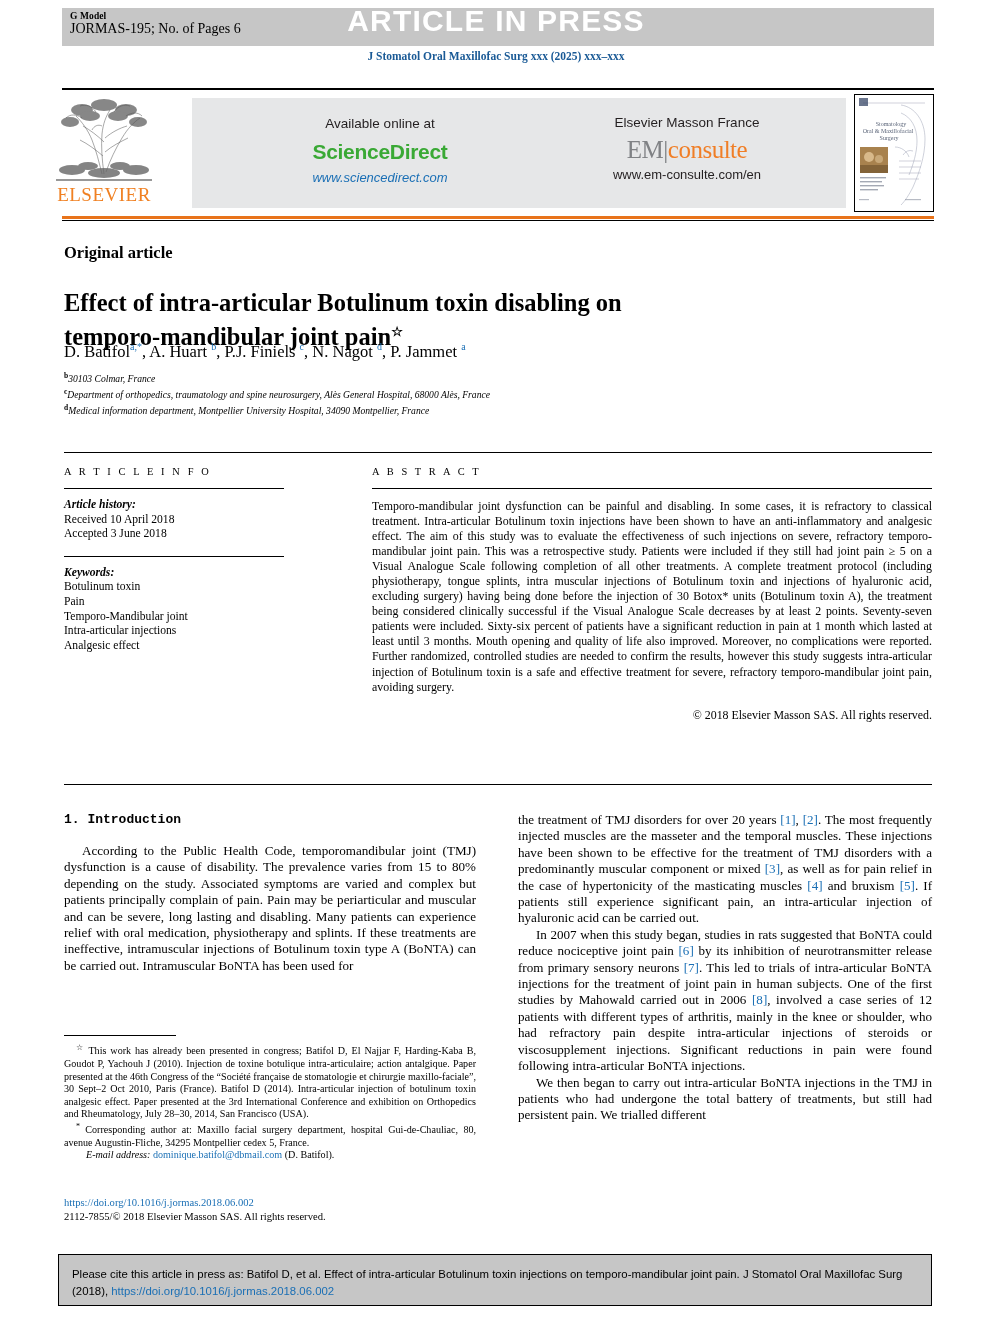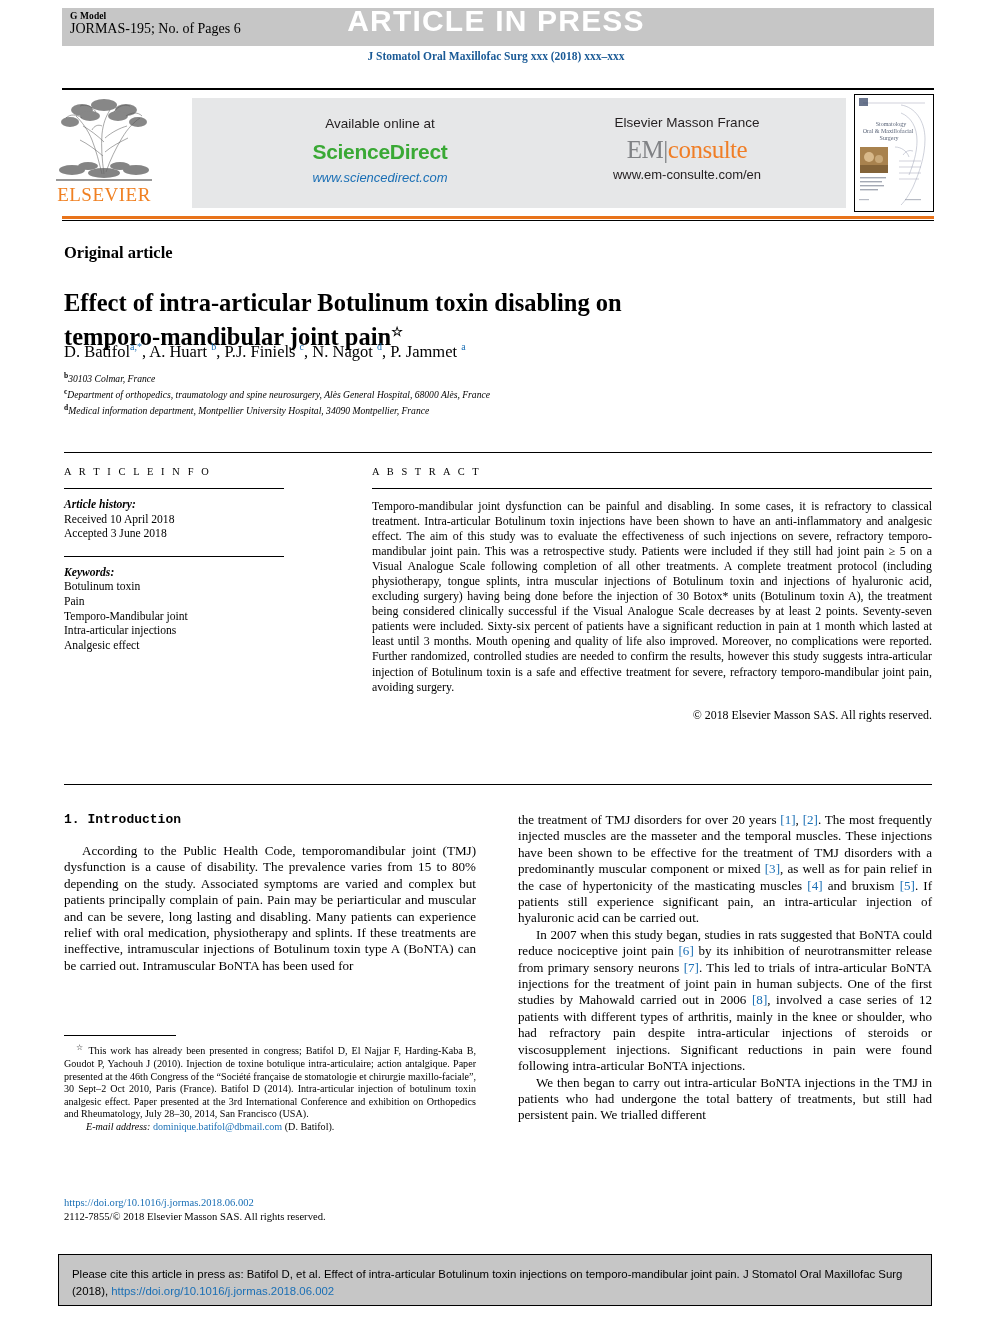--- a/index.html
+++ b/index.html
@@ -367,21 +367,21 @@
     line-height: 17px;
   }
 </style>
 </head>
 <body>
 
 <div class="top-banner"></div>
 <div class="gmodel">G Model</div>
 <div class="jormas">JORMAS-195; No. of Pages 6</div>
 <div class="aip">ARTICLE IN PRESS</div>
-<div class="journal-line">J Stomatol Oral Maxillofac Surg xxx (2018) xxx–xxx</div>
+<div class="journal-line">J Stomatol Oral Maxillofac Surg xxx (2025) xxx–xxx</div>
 
 <div class="mast-rule-top"></div>
 
 <div class="elsevier-block">
   <div class="elsevier-tree">
     <svg width="104" height="88" viewBox="0 0 104 88">
       <g stroke="#444" stroke-width="0.55" fill="none" opacity="0.85">
         <path d="M52 78 C50 64 49 50 50 38 C51 28 54 20 58 14"></path>
         <path d="M50 78 C47 66 44 54 40 44 C36 34 30 26 24 20"></path>
         <path d="M54 76 C58 64 64 52 70 42 C76 32 82 26 88 22"></path>
@@ -515,20 +515,21 @@
 
 <div class="body-col-right">
   <p class="para"><span>the treatment of TMJ disorders for over 20 years </span><span class="ref">[1]</span><span>, </span><span class="ref">[2]</span><span>. The most frequently injected muscles are the masseter and the temporal muscles. These injections have been shown to be effective for the treatment of TMJ disorders with a predominantly muscular component or mixed </span><span class="ref">[3]</span><span>, as well as for pain relief in the case of hypertonicity of the masticating muscles </span><span class="ref">[4]</span><span> and bruxism </span><span class="ref">[5]</span><span>. If patients still experience significant pain, an intra-articular injection of hyaluronic acid can be carried out.</span></p>
   <p class="para"><span>In 2007 when this study began, studies in rats suggested that BoNTA could reduce nociceptive joint pain </span><span class="ref">[6]</span><span> by its inhibition of neurotransmitter release from primary sensory neurons </span><span class="ref">[7]</span><span>. This led to trials of intra-articular BoNTA injections for the treatment of joint pain in human subjects. One of the first studies by Mahowald carried out in 2006 </span><span class="ref">[8]</span><span>, involved a case series of 12 patients with different types of arthritis, mainly in the knee or shoulder, who had refractory pain despite intra-articular injections of steroids or viscosupplement injections. Significant reductions in pain were found following intra-articular BoNTA injections.</span></p>
   <p class="para">We then began to carry out intra-articular BoNTA injections in the TMJ in patients who had undergone the total battery of treatments, but still had persistent pain. We trialled different</p>
 </div>
 
 <div class="fn-rule"></div>
 <div class="footnotes">
   <p class="fn-ind"><span class="fn-mark">☆</span> <span>This work has already been presented in congress; Batifol D, El Najjar F, Harding-Kaba B, Goudot P, Yachouh J (2010). Injection de toxine botulique intra-articulaire; action antalgique. Paper presented at the 46th Congress of the “Société française de stomatologie et chirurgie maxillo-faciale”, 30 Sept–2 Oct 2010, Paris (France). Batifol D (2014). Intra-articular injection of botulinum toxin analgesic effect. Paper presented at the 3rd International Conference and exhibition on Orthopedics and Rheumatology, July 28–30, 2014, San Francisco (USA).</span></p>
+  <p class="fn-ind"><span class="fn-mark">*</span> <span>Corresponding author at: Maxillo facial surgery department, hospital Gui-de-Chauliac, 80, avenue Augustin-Fliche, 34295 Montpellier cedex 5, France.</span></p>
   <p class="fn-email"><span class="fn-em-lbl">E-mail address:</span> <span class="link">dominique.batifol@dbmail.com</span> <span>(D. Batifol).</span></p>
 </div>
 
 <div class="doi-block">
   <div class="doi-link">https://doi.org/10.1016/j.jormas.2018.06.002</div>
   <div>2112-7855/© 2018 Elsevier Masson SAS. All rights reserved.</div>
 </div>
 
 <div class="cite-box"></div>
 <div class="cite-text"><span>Please cite this article in press as: Batifol D, et al. Effect of intra-articular Botulinum toxin injections on temporo-mandibular joint pain. J Stomatol Oral Maxillofac Surg (2018), </span><span class="link">https://doi.org/10.1016/j.jormas.2018.06.002</span></div>

